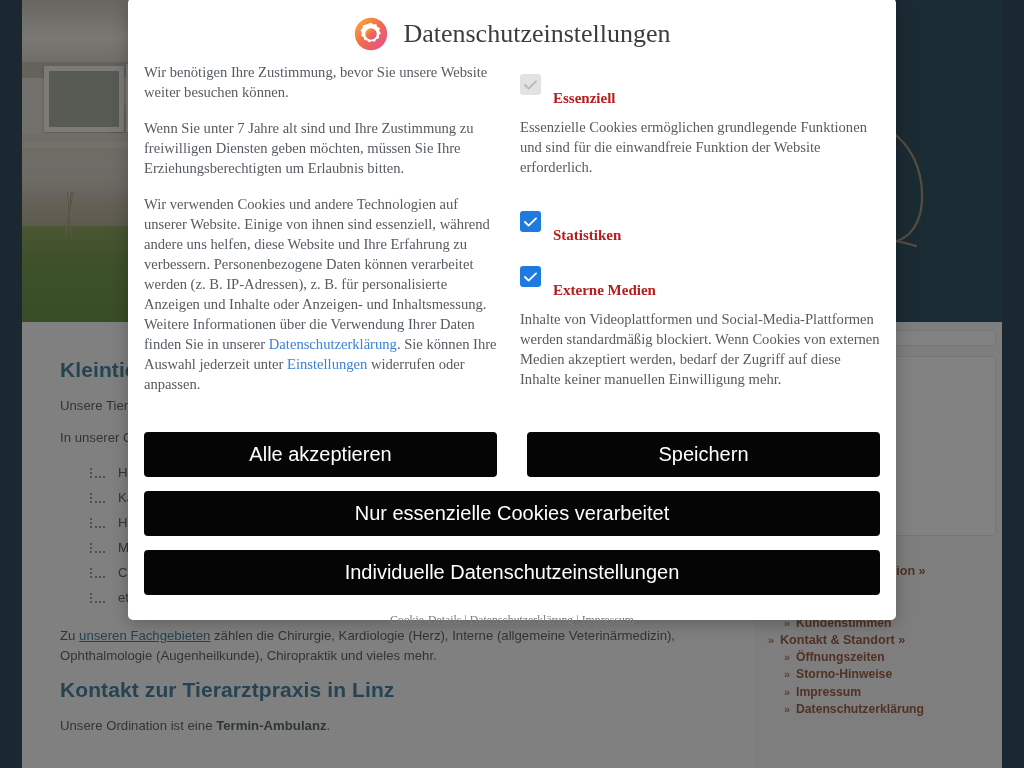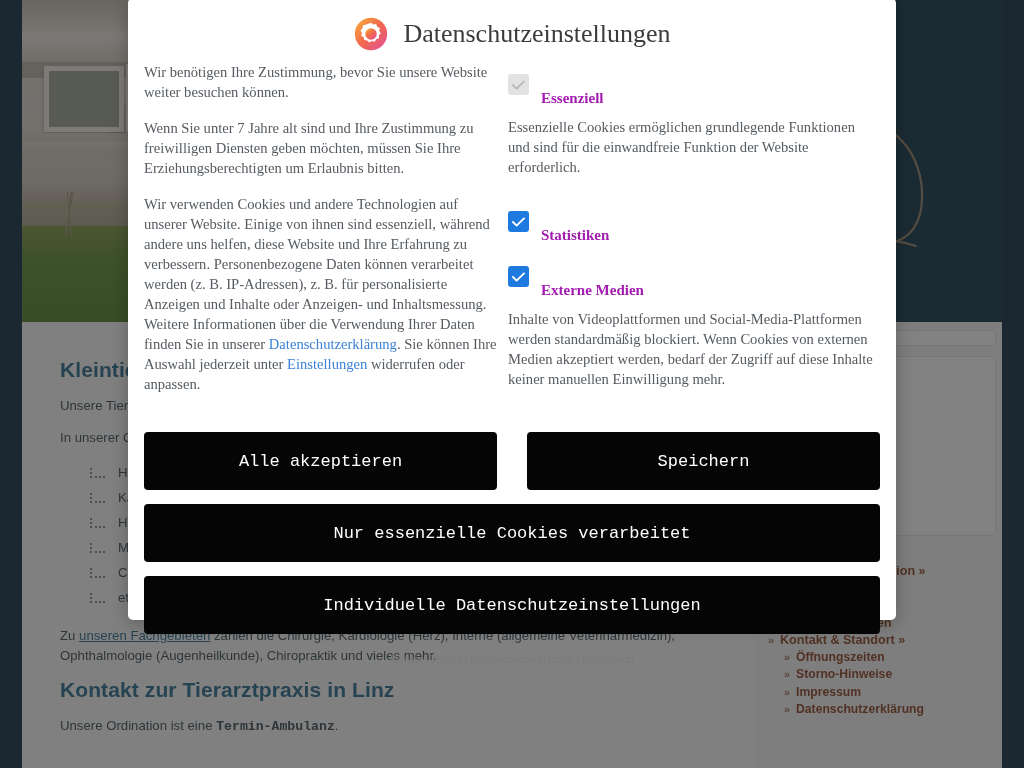--- a/index.html
+++ b/index.html
@@ -131,21 +131,21 @@
     color: #3d4d55; font-size: 13.2px; line-height: 25px;
     position: relative; padding-left: 28px;
   }
   .petlist li::before {
     content: "";
     position: absolute; left: 0; top: 8px;
     width: 13px; height: 8px;
     border-left: 2px dotted #7b8b93;
     border-bottom: 2px dotted #7b8b93;
   }
-  b.strong { font-weight: 700; color: #3d4d55; font-family: Liberation Mono, monospace; }
+  b.strong { font-weight: 700; color: #3d4d55; }
 
   
   .side-box {
     background: #f7f7f7; border: 1px solid #dcdcdc;
     border-radius: 4px; padding: 8px 10px; margin-bottom: 10px;
   }
   .side-h {
     color: #8a4326; font-size: 14.5px; font-weight: 700;
     margin: 6px 0 6px 14px;
   }
@@ -179,53 +179,53 @@
   }
   .m-head {
     display: flex; align-items: center; justify-content: center;
     gap: 14px; padding: 18px 0 10px 0;
   }
   .m-logo { width: 36px; height: 36px; flex: 0 0 36px; }
   .m-title {
     font-family: "Liberation Serif", serif;
     font-size: 26px; color: #3c3c3c; font-weight: 400;
   }
-  .m-cols { display: flex; padding: 0 16px; gap: 4px; }
+  .m-cols { display: flex; padding: 0 16px; gap: 16px; }
   .m-left { flex: 0 0 354px; padding-left: 0px; }
   .m-right { flex: 1 1 auto; padding-left: 6px; }
   .m-p {
     font-family: "Liberation Serif", serif;
     font-size: 14.6px; line-height: 20px; color: #555b60;
     margin: 0 0 16px 0;
   }
   .m-p a { color: #3b82d6; text-decoration: none; }
 
   .cb-row { display: flex; align-items: center; gap: 12px; margin: 0 0 10px 0; }
   .cb {
     width: 21px; height: 21px; border-radius: 3px; flex: 0 0 21px;
     display: flex; align-items: center; justify-content: center;
   }
   .cb.on  { background: #1f7ae0; }
   .cb.off { background: #e2e2e2; }
   .cb svg { display: block; }
   .cb-label {
     font-family: "Liberation Serif", serif;
-    font-size: 15px; font-weight: 700; color: #a21caf; margin-top: 28px;
+    font-size: 15px; font-weight: 700; color: #b91c1c; margin-top: 28px;
   }
   .cb-desc {
     font-family: "Liberation Serif", serif;
     font-size: 14.6px; line-height: 20px; color: #555b60;
     margin: 4px 0 22px 0;
   }
 
   .btn {
     display: flex; align-items: center; justify-content: center;
     background: #050505; color: #fff; border: none; border-radius: 4px;
-    font-family: Liberation Mono, monospace; font-size: 17px;
-    height: 58px; cursor: pointer; width: 100%;
+    font-family: Liberation Sans, sans-serif; font-size: 20px;
+    height: 45px; cursor: pointer; width: 100%;
   }
   .btn-grid {
     display: flex; gap: 30px; padding: 22px 16px 0 16px;
   }
   .btn-grid > * { flex: 1 1 0; }
   .btn-row { padding: 14px 16px 0 16px; }
   .m-links {
     text-align: center; padding: 18px 0 0 0;
     font-family: "Liberation Serif", serif;
     font-size: 11.8px; color: #7a7a7a;

